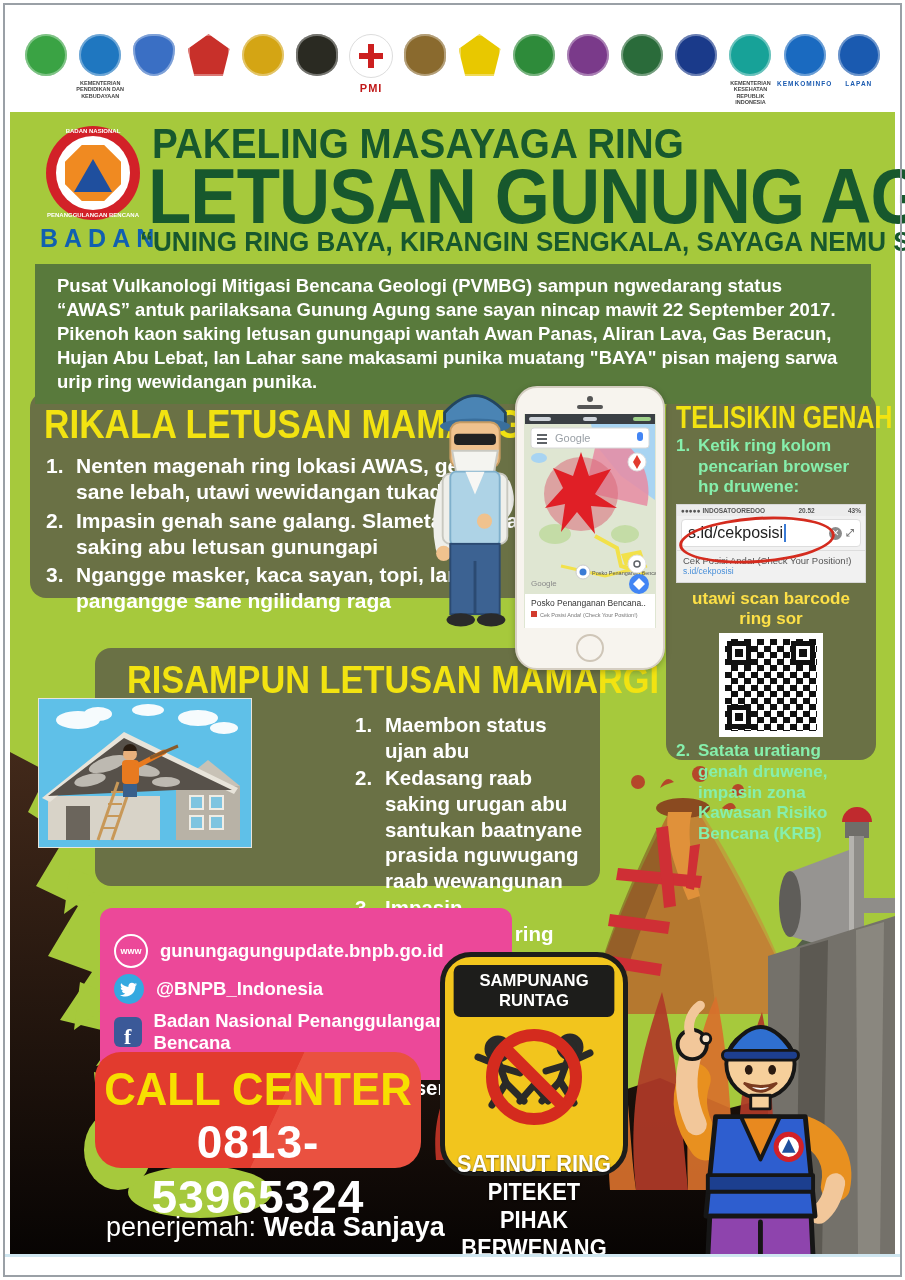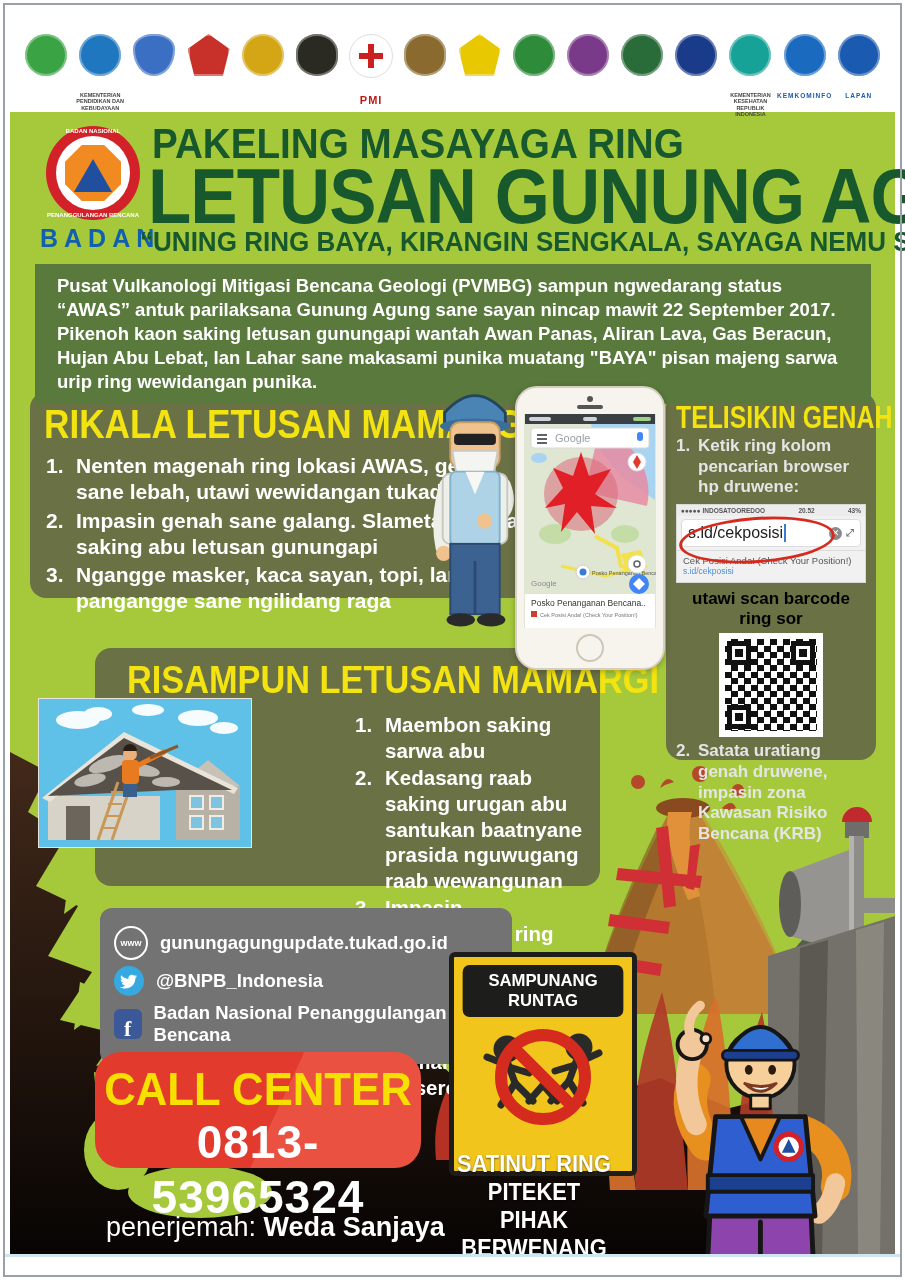--- a/index.html
+++ b/index.html
@@ -6,21 +6,21 @@
   .poster{position:relative;width:905px;height:1280px;background:#ffffff;overflow:hidden;
           font-family:"Liberation Sans",sans-serif;}
   .outer-frame{position:absolute;inset:3px;border:2px solid #9aa0a6;z-index:60;pointer-events:none;}
   .green-bg{position:absolute;left:10px;right:10px;top:112px;bottom:23px;background:#a6c93c;z-index:0;}
   .bottom-strip{position:absolute;left:5px;right:5px;bottom:5px;height:18px;background:#fff;
                 border-top:3px solid #cfe6f0;z-index:50;}
 
   
   .logos{position:absolute;left:20px;right:20px;top:34px;height:72px;display:flex;
          justify-content:space-between;align-items:flex-start;z-index:5;}
-  .logo{width:52px;display:flex;flex-direction:column;align-items:center;gap:16px;}
+  .logo{width:52px;display:flex;flex-direction:column;align-items:center;gap:4px;}
   .disc{width:42px;height:42px;border-radius:50%;box-shadow:inset 0 0 0 2px rgba(255,255,255,.35);}
   .shape-shield{border-radius:46% 46% 50% 50%/36% 36% 64% 64%;}
   .shape-pent{border-radius:6px;clip-path:polygon(50% 0,100% 36%,84% 100%,16% 100%,0 36%);}
   .shape-oval{border-radius:50%/44%;}
   .disc-pmi{position:relative;background:#fff;border:1px solid #ddd;}
   .disc-pmi::before,.disc-pmi::after{content:"";position:absolute;background:#cc1f1f;left:50%;top:50%;}
   .disc-pmi::before{width:6px;height:24px;transform:translate(-50%,-50%);}
   .disc-pmi::after{width:24px;height:6px;transform:translate(-50%,-50%);}
   .llabel{font-size:5.5px;font-weight:700;color:#444;text-align:center;line-height:1.15;max-width:62px;}
   .lbl-strong{font-size:11px;color:#c01818;font-weight:800;letter-spacing:1px;}
@@ -57,24 +57,24 @@
   .wlist{list-style:none;margin:6px 0 0;padding:0;color:#fff;font-weight:700;counter-reset:c;}
   .wlist li{counter-increment:c;position:relative;padding-left:32px;line-height:1.25;margin-bottom:2px;}
   .wlist li::before{content:counter(c) ".";position:absolute;left:2px;}
 
   .rikala{left:30px;top:392px;width:508px;height:206px;padding:10px 14px;}
   .rikala .panel-title{font-size:40px;}
   .rikala .wlist{font-size:21px;width:480px;}
 
   .telisikin{left:666px;top:392px;width:210px;height:368px;padding:8px 10px;}
   .telisikin .panel-title{font-size:31px;transform:scaleX(.8);}
-  .step{color:#e5e5e5;font-weight:700;font-size:17px;line-height:1.22;position:relative;padding-left:22px;}
+  .step{color:#86efac;font-weight:700;font-size:17px;line-height:1.22;position:relative;padding-left:22px;}
   .step.n1::before{content:"1.";position:absolute;left:0;}
   .step.n2::before{content:"2.";position:absolute;left:0;}
-  .scan-label{color:#000000;font-weight:700;font-size:17px;text-align:center;margin:6px 0 4px;}
+  .scan-label{color:#fde047;font-weight:700;font-size:17px;text-align:center;margin:6px 0 4px;}
 
   .risampun{left:95px;top:648px;width:505px;height:238px;padding:10px 16px;}
   .risampun .panel-title{font-size:39px;margin-left:16px;}
   .risampun-list{position:absolute;left:258px;top:58px;width:235px;font-size:20.5px;}
 
   
   .bshot{margin:6px 0 0;background:#f1f1f1;border:1px solid #d8d8d8;position:relative;}
   .bshot-status{display:flex;justify-content:space-between;padding:2px 4px;font-size:6.5px;color:#555;
                 font-weight:700;background:#ececec;}
   .bshot-search{display:flex;align-items:center;gap:4px;background:#fff;margin:3px 4px;border:1px solid #ddd;
@@ -100,39 +100,39 @@
   
   .phone{position:absolute;left:515px;top:386px;width:146px;height:280px;background:#f7f4ee;
          border:2px solid #d5cec2;border-radius:22px;z-index:4;box-shadow:0 2px 6px rgba(0,0,0,.25);}
   .phone-cam{position:absolute;left:50%;top:8px;width:6px;height:6px;border-radius:50%;background:#555;transform:translateX(-50%);}
   .phone-slot{position:absolute;left:50%;top:17px;width:26px;height:4px;border-radius:2px;background:#555;transform:translateX(-50%);}
   .phone-screen{position:absolute;left:7px;right:7px;top:26px;height:214px;background:#dfe6d2;overflow:hidden;}
   .phone-home{position:absolute;left:50%;bottom:6px;width:24px;height:24px;border:2px solid #cfc6b8;
               border-radius:50%;transform:translateX(-50%);}
 
   
-  .contact{position:absolute;left:100px;top:908px;width:412px;background:#737373;border-radius:12px;
-           padding:12px 14px;box-sizing:border-box;z-index:3;}
+  .contact{position:absolute;left:100px;top:908px;width:412px;background:#ec4899;border-radius:12px;
+           padding:20px 14px;box-sizing:border-box;z-index:3;}
   .c-row{display:flex;align-items:center;gap:12px;margin:6px 0;}
   .c-txt{color:#fff;font-weight:700;font-size:18.5px;}
   .ic-www{width:30px;height:30px;border-radius:50%;border:2px solid #fff;color:#fff;font-size:9px;
           font-weight:800;display:flex;align-items:center;justify-content:center;}
   .ic-tw{width:30px;height:30px;border-radius:50%;background:#35a9e0;display:flex;align-items:center;justify-content:center;}
   .ic-fb{width:30px;height:30px;border-radius:6px;background:#3b5998;color:#fff;font-weight:800;
          font-size:22px;display:flex;align-items:flex-end;justify-content:center;font-family:"Liberation Serif",serif;line-height:.9;}
 
   
   .call{position:absolute;left:95px;top:1052px;width:326px;height:116px;border-radius:26px;z-index:4;
         background:linear-gradient(115deg,#e23b2e 55%,#ea5140 55.2%);text-align:center;}
   .call-label{margin-top:10px;font-size:46px;font-weight:800;color:#f7df00;transform:scaleX(.95);letter-spacing:0px;}
   .call-num{font-size:47px;font-weight:800;color:#fff;letter-spacing:1px;margin-top:-2px;transform:scaleX(.98);}
 
   
-  .sign{position:absolute;left:449px;top:952px;width:188px;height:224px;background:#f2c51d;
-        border:5px solid #1d1d1b;border-radius:6px;z-index:4;box-sizing:border-box;}
+  .sign{position:absolute;left:440px;top:952px;width:188px;height:224px;background:#f2c51d;
+        border:5px solid #1d1d1b;border-radius:31px;z-index:4;box-sizing:border-box;}
   .sign-head{margin:8px auto 0;width:164px;background:#1d1d1b;border-radius:7px;color:#fff;
              font-weight:800;font-size:17px;text-align:center;padding:6px 0;transform:scaleX(.98);}
   .sign-icon{display:block;margin:4px auto 0;}
   .satinut{position:absolute;left:428px;top:1150px;width:212px;text-align:center;color:#fff;
            font-weight:800;font-size:23px;line-height:1.22;z-index:5;transform:scaleX(.95);
            text-shadow:0 1px 2px rgba(0,0,0,.6);}
 
   
   .footer{position:absolute;left:106px;top:1212px;color:#fff;font-size:27px;z-index:6;}
   .footer b{font-weight:800;margin-top:48px;}
@@ -409,21 +409,21 @@
       <div class="finder f1"></div>
       <div class="finder f2"></div>
       <div class="finder f3"></div>
     </div>
     <div class="step n2">Satata uratiang genah druwene, impasin zona Kawasan Risiko Bencana (KRB)</div>
   </div>
 
   <div class="panel risampun">
     <div class="panel-title">RISAMPUN LETUSAN MAMARGI</div>
     <ol class="wlist risampun-list">
-      <li>Maembon saking sarwa abu</li>
+      <li>Maembon status ujan abu</li>
       <li>Kedasang raab saking urugan abu santukan baatnyane prasida nguwugang raab wewangunan</li>
       <li>Impasin mamontoran ring wewidangan sane keni ujan abu santukan sida ngusakang mesin turmaning gampang maserod.</li>
     </ol>
   </div>
 
   <svg class="house" viewBox="0 0 214 150">
     <rect x="0" y="0" width="214" height="150" fill="#5fc0e8" stroke="#e8e4dc" stroke-width="2"></rect>
     <g fill="#ffffff" opacity=".95">
       <ellipse cx="40" cy="22" rx="22" ry="9"></ellipse>
         <ellipse cx="60" cy="16" rx="14" ry="7"></ellipse>
@@ -461,21 +461,21 @@
       <rect x="84" y="62" width="17" height="24" rx="4" fill="#e87a1f"></rect>
       <rect x="85" y="86" width="14" height="13" fill="#3a5f8a"></rect>
       <line x1="99" y1="68" x2="126" y2="54" stroke="#e87a1f" stroke-width="5" stroke-linecap="round"></line>
       <line x1="112" y1="60" x2="140" y2="48" stroke="#8a5a2a" stroke-width="3"></line>
     </g>
   </svg>
 
   <div class="contact">
     <div class="c-row">
       <span class="ic-www">www</span>
-      <span class="c-txt">gunungagungupdate.tukad.go.id</span>
+      <span class="c-txt">gunungagungupdate.bnpb.go.id</span>
     </div>
     <div class="c-row">
       <span class="ic-tw">
         <svg width="18" height="15" viewBox="0 0 20 16">
             <path d="M19,2.2 C18.3,2.5 17.6,2.7 16.8,2.8 C17.6,2.3 18.2,1.6 18.5,0.7 C17.7,1.2 16.9,1.5 16,1.7 C15.3,0.9 14.3,0.4 13.2,0.4 C11,0.4 9.3,2.1 9.3,4.3 C9.3,4.6 9.3,4.9 9.4,5.2 C6.2,5 3.3,3.5 1.4,1.1 C1,1.7 0.8,2.3 0.8,3.1 C0.8,4.4 1.5,5.6 2.5,6.3 C1.9,6.3 1.3,6.1 0.8,5.8 C0.8,7.7 2.1,9.3 3.9,9.6 C3.6,9.7 3.2,9.8 2.9,9.8 C2.6,9.8 2.4,9.8 2.1,9.7 C2.6,11.3 4.1,12.4 5.8,12.4 C4.4,13.5 2.7,14.1 0.9,14.1 C0.6,14.1 0.3,14.1 0,14 C1.8,15.1 3.8,15.8 6,15.8 C13.2,15.8 17.1,9.9 17.1,4.7 L17.1,4.2 C17.8,3.7 18.5,3 19,2.2 Z" fill="#fff"></path>
           </svg>
       </span>
       <span class="c-txt">@BNPB_Indonesia</span>
     </div>
     <div class="c-row">

